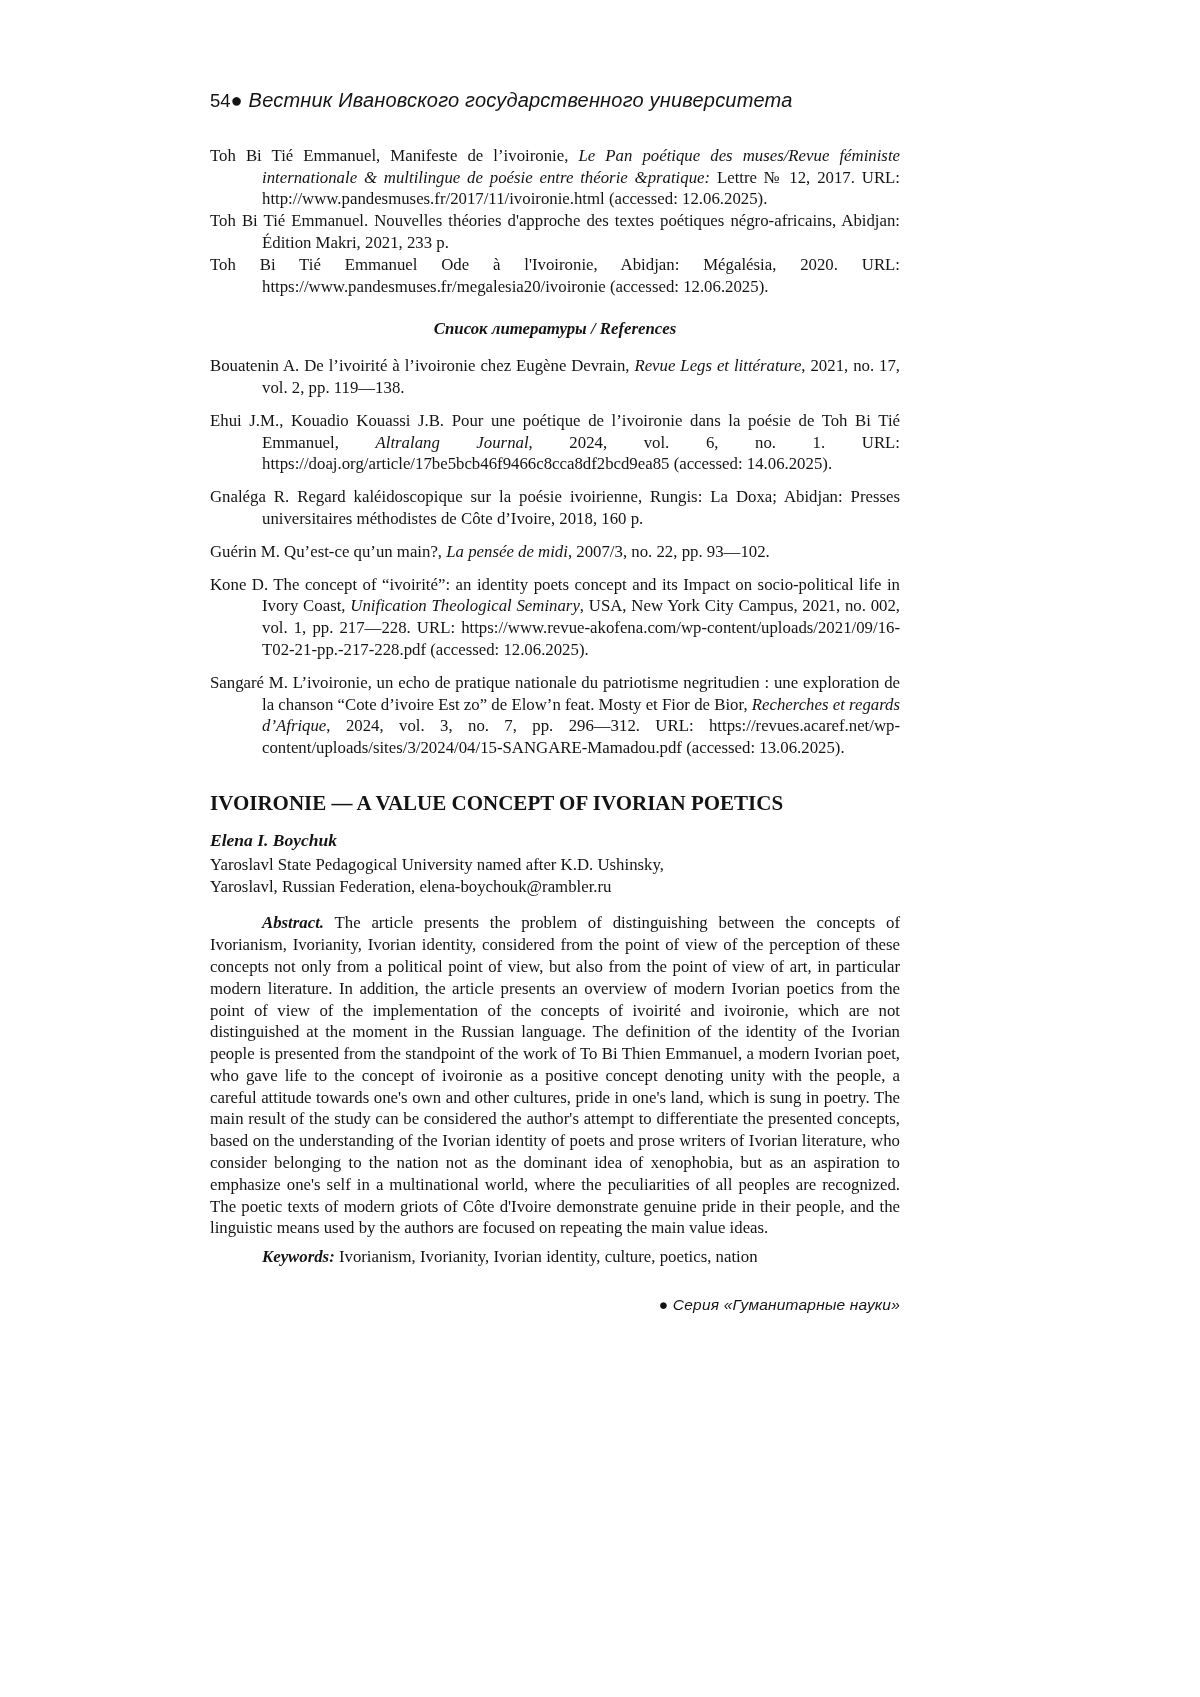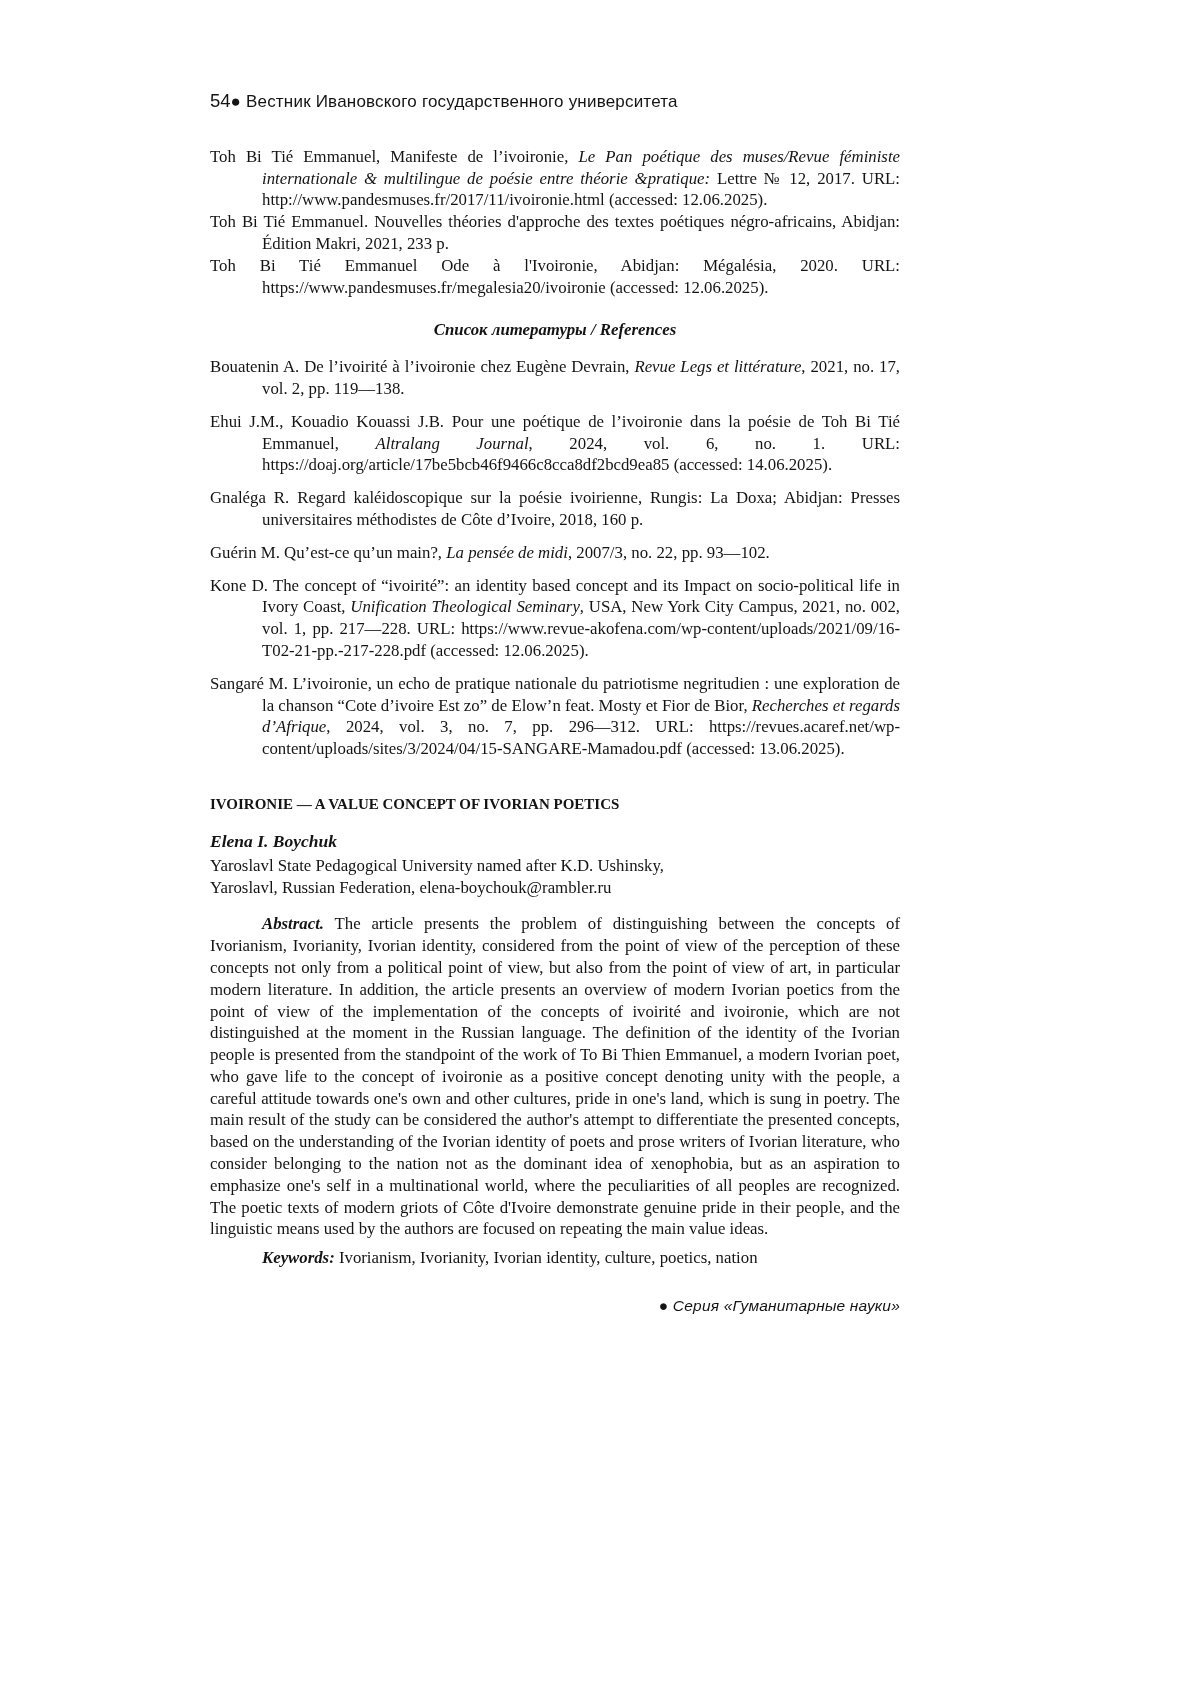--- a/index.html
+++ b/index.html
@@ -22,41 +22,41 @@
     width: 690px;
   }
   .page-header {
     display: flex;
     justify-content: flex-start;
     align-items: baseline;
     margin-top: 90px;
     font-family: "Liberation Sans", sans-serif;
   }
   .page-number { font-size: 18.5px; }
-  .journal-title { font-size: 17px; letter-spacing: 0.2px; }
+  .journal-title { font-style: italic; font-size: 20px; letter-spacing: 0.2px; }
   .top-refs { margin-top: 33px; }
   .ref {
     margin: 0;
     text-align: justify;
     padding-left: 52px;
     text-indent: -52px;
     overflow-wrap: break-word;
   }
   .ref-list { margin-top: 12px; }
   .ref-list .ref { margin-bottom: 11px; }
   .section-heading {
     margin: 21px 0 15px 0;
     text-align: center;
     font-size: 16.8px;
     font-weight: bold;
     font-style: italic;
   }
   .article-title {
     margin: 31px 0 0 0;
-    font-size: 15px;
+    font-size: 21px;
     line-height: 26px;
     font-weight: bold;
   }
   .author-name {
     margin: 14px 0 2px 0;
     font-size: 17.5px;
     font-weight: bold;
     font-style: italic;
   }
   .affiliation { margin: 0; }
@@ -94,21 +94,21 @@
       <p class="ref"><span>Toh Bi Tié Emmanuel Ode à l'Ivoironie, Abidjan: Mégalésia, 2020. URL: https://www.pandesmuses.fr/megalesia20/ivoironie (accessed: 12.06.2025).</span></p>
     </div>
 
   <h3 class="section-heading">Список литературы / References</h3>
 
   <div class="ref-list">
       <p class="ref"><span>Bouatenin A. De l’ivoirité à l’ivoironie chez Eugène Devrain, </span><em>Revue Legs et littérature</em><span>, 2021, no. 17, vol. 2, pp. 119—138.</span></p>
       <p class="ref"><span>Ehui J.M., Kouadio Kouassi J.B. Pour une poétique de l’ivoironie dans la poésie de Toh Bi Tié Emmanuel, </span><em>Altralang Journal</em><span>, 2024, vol. 6, no. 1. URL: https://doaj.org/article/17be5bcb46f9466c8cca8df2bcd9ea85 (accessed: 14.06.2025).</span></p>
       <p class="ref"><span>Gnaléga R. Regard kaléidoscopique sur la poésie ivoirienne, Rungis: La Doxa; Abidjan: Presses universitaires méthodistes de Côte d’Ivoire, 2018, 160 p.</span></p>
       <p class="ref"><span>Guérin M. Qu’est-ce qu’un main?, </span><em>La pensée de midi</em><span>, 2007/3, no. 22, pp. 93—102.</span></p>
-      <p class="ref"><span>Kone D. The concept of “ivoirité”: an identity based concept and its Impact on socio-political life in Ivory Coast, </span><em>Unification Theological Seminary</em><span>, USA, New York City Campus, 2021, no. 002, vol. 1, pp. 217—228. URL: https://www.revue-akofena.com/wp-content/uploads/2021/09/16-T02-21-pp.-217-228.pdf (accessed: 12.06.2025).</span></p>
+      <p class="ref"><span>Kone D. The concept of “ivoirité”: an identity poets concept and its Impact on socio-political life in Ivory Coast, </span><em>Unification Theological Seminary</em><span>, USA, New York City Campus, 2021, no. 002, vol. 1, pp. 217—228. URL: https://www.revue-akofena.com/wp-content/uploads/2021/09/16-T02-21-pp.-217-228.pdf (accessed: 12.06.2025).</span></p>
       <p class="ref"><span>Sangaré M. L’ivoironie, un echo de pratique nationale du patriotisme negritudien : une exploration de la chanson “Cote d’ivoire Est zo” de Elow’n feat. Mosty et Fior de Bior, </span><em>Recherches et regards d’Afrique</em><span>, 2024, vol. 3, no. 7, pp. 296—312. URL: https://revues.acaref.net/wp-content/uploads/sites/3/2024/04/15-SANGARE-Mamadou.pdf (accessed: 13.06.2025).</span></p>
     </div>
 
   <h1 class="article-title">IVOIRONIE — A VALUE CONCEPT OF IVORIAN POETICS</h1>
 
   <div class="author-name">Elena I. Boychuk</div>
   <div class="affiliation">Yaroslavl State Pedagogical University named after K.D. Ushinsky,</div>
   <div class="affiliation">Yaroslavl, Russian Federation, elena-boychouk@rambler.ru</div>
 
   <p class="abstract"><span class="lead-label">Abstract.</span><span> The article presents the problem of distinguishing between the concepts of Ivorianism, Ivorianity, Ivorian identity, considered from the point of view of the perception of these concepts not only from a political point of view, but also from the point of view of art, in particular modern literature. In addition, the article presents an overview of modern Ivorian poetics from the point of view of the implementation of the concepts of ivoirité and ivoironie, which are not distinguished at the moment in the Russian language. The definition of the identity of the Ivorian people is presented from the standpoint of the work of To Bi Thien Emmanuel, a modern Ivorian poet, who gave life to the concept of ivoironie as a positive concept denoting unity with the people, a careful attitude towards one's own and other cultures, pride in one's land, which is sung in poetry. The main result of the study can be considered the author's attempt to differentiate the presented concepts, based on the understanding of the Ivorian identity of poets and prose writers of Ivorian literature, who consider belonging to the nation not as the dominant idea of xenophobia, but as an aspiration to emphasize one's self in a multinational world, where the peculiarities of all peoples are recognized. The poetic texts of modern griots of Côte d'Ivoire demonstrate genuine pride in their people, and the linguistic means used by the authors are focused on repeating the main value ideas.</span></p>

